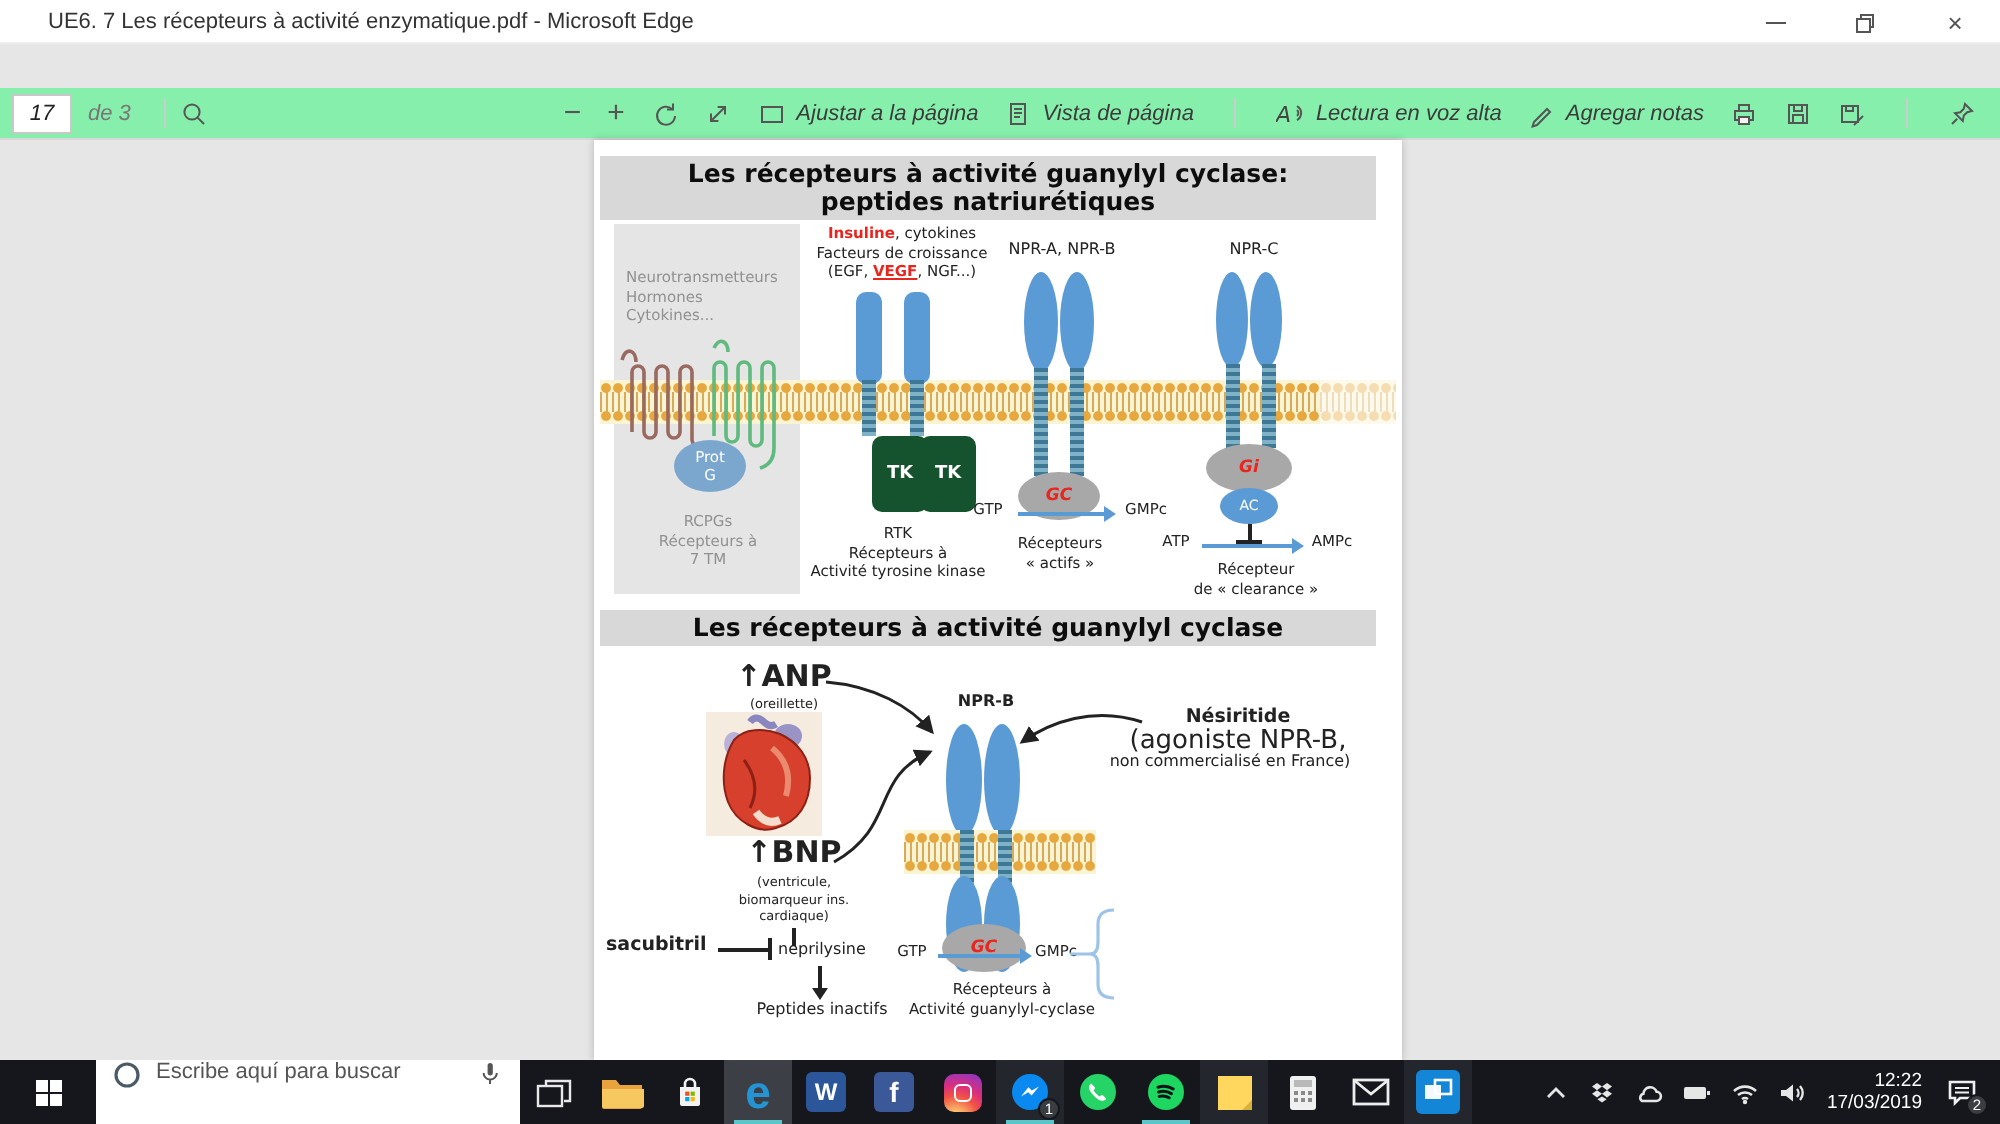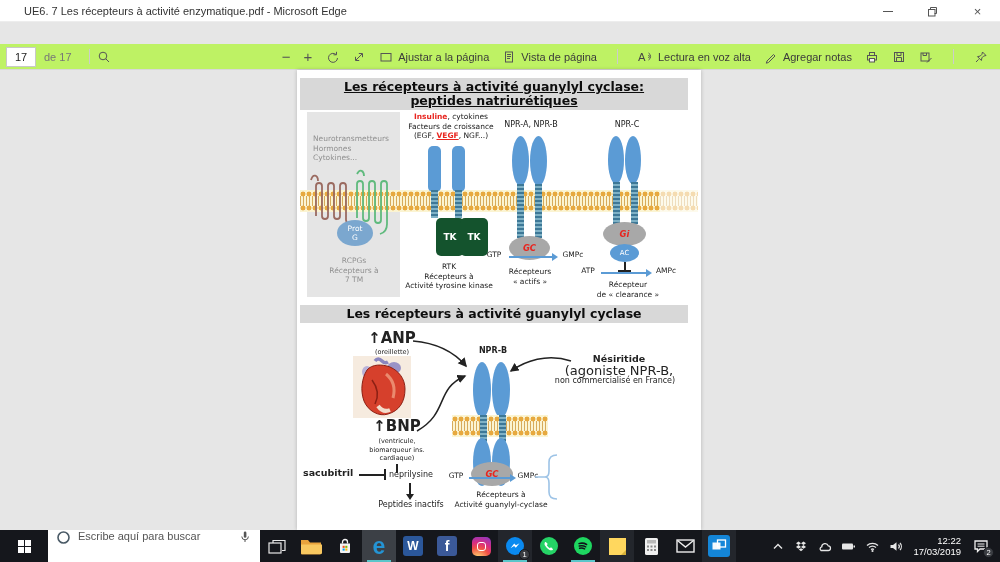--- a/index.html
+++ b/index.html
@@ -12,21 +12,21 @@
   .win-controls { position:absolute; right:0; top:0; height:22px; display:flex; }
   .win-btn { width:45px; height:22px; display:flex; align-items:center; justify-content:center; color:#555; }
   .min-glyph { display:block; width:10px; border-top:1px solid #555; }
   .close-glyph { font-size:13px; line-height:1; color:#555; }
 
   .urlbar { position:absolute; top:22px; left:0; right:0; height:22px; background:#fff; border-bottom:1px solid #d9d9d9; display:flex; align-items:center; font-size:10.5px; color:#4a4a4a; }
   .lockbox { width:24px; height:100%; border-right:1px solid #ddd; display:flex; align-items:center; justify-content:center; flex:0 0 auto; }
   .url-text { padding-left:8px; white-space:nowrap; overflow:hidden; }
   .url-domain { font-weight:bold; color:#111; }
 
-  .pdftoolbar { position:absolute; top:44px; left:0; right:0; height:26px; background:#bef264; border-bottom:1px solid #d8d8d8; display:flex; align-items:center; font-size:11px; color:#444; }
+  .pdftoolbar { position:absolute; top:44px; left:0; right:0; height:26px; background:#86efac; border-bottom:1px solid #d8d8d8; display:flex; align-items:center; font-size:11px; color:#444;font-style:italic; }
   .pagebox { width:30px; height:20px; margin-left:6px; background:#fff; border:1px solid #c8c8c8; display:flex; align-items:center; justify-content:center; color:#222; }
   .of-label { margin:0 10px 0 8px; color:#777; }
   .tdiv { width:1px; height:15px; background:#ccc; margin:0 7px; }
   .tb-right { margin-left:auto; display:flex; align-items:center; gap:13px; padding-right:12px; }
   .tb-btn { display:flex; align-items:center; gap:5px; color:#3b3b3b; cursor:default; }
   .tb-glyph { font-size:15px; color:#555; line-height:1; }
 
   .content { position:absolute; top:70px; left:0; right:0; bottom:32px; background:#e6e6e6; }
   .page { position:absolute; left:297px; top:0; width:404px; height:460px; background:#fff; box-shadow:0 0 4px rgba(0,0,0,.22); font-family:"DejaVu Sans",sans-serif; }
 
@@ -97,21 +97,21 @@
           <span class="close-glyph">×</span>
         </div>
     </div>
   </div>
 
 
   <div class="pdftoolbar">
     <div class="pagebox">
         <span>17</span>
       </div>
-    <span class="of-label">de 17</span>
+    <span class="of-label">de 3</span>
     <div class="tdiv"></div>
     <div class="tb-btn">
       <svg width="14" height="14">
           <circle cx="6" cy="6" r="3.8" stroke="#555" fill="none"></circle>
           <line x1="8.8" y1="8.8" x2="12" y2="12" stroke="#555"></line>
         </svg>
     </div>
     <div class="tb-right">
       <div class="tb-btn">
           <span class="tb-glyph">−</span>
@@ -183,21 +183,21 @@
             <path d="M8.5,2 l3.5,3.5 -2.4,.6 -1.7,1.7 -.5,2.7 -3.9,-3.9 2.7,-.5 1.7,-1.7 z" stroke="#555" fill="none"></path>
             <line x1="4.6" y1="9.4" x2="2" y2="12" stroke="#555"></line>
           </svg>
       </div>
     </div>
   </div>
 
   <div class="content">
     <div class="page">
 
-      <div class="banner" style="top:8px;text-decoration:underline;">Les récepteurs à activité guanylyl cyclase: peptides natriurétiques</div>
+      <div class="banner" style="top:8px;">Les récepteurs à activité guanylyl cyclase: peptides natriurétiques</div>
 
       <div class="abs" style="left:10px;top:42px;width:93px;height:185px;background:#e5e5e5;"></div>
 
       <div class="mem" style="left:3px;top:120px;width:360px;"></div>
       <div class="mem" style="left:363px;top:120px;width:38px;opacity:.4;"></div>
 
       <div class="slabel sgray" style="left:16px;top:64px;width:84px;text-align:left;">
         <div>Neurotransmetteurs</div>
         <div>Hormones</div>
         <div>Cytokines...</div>

